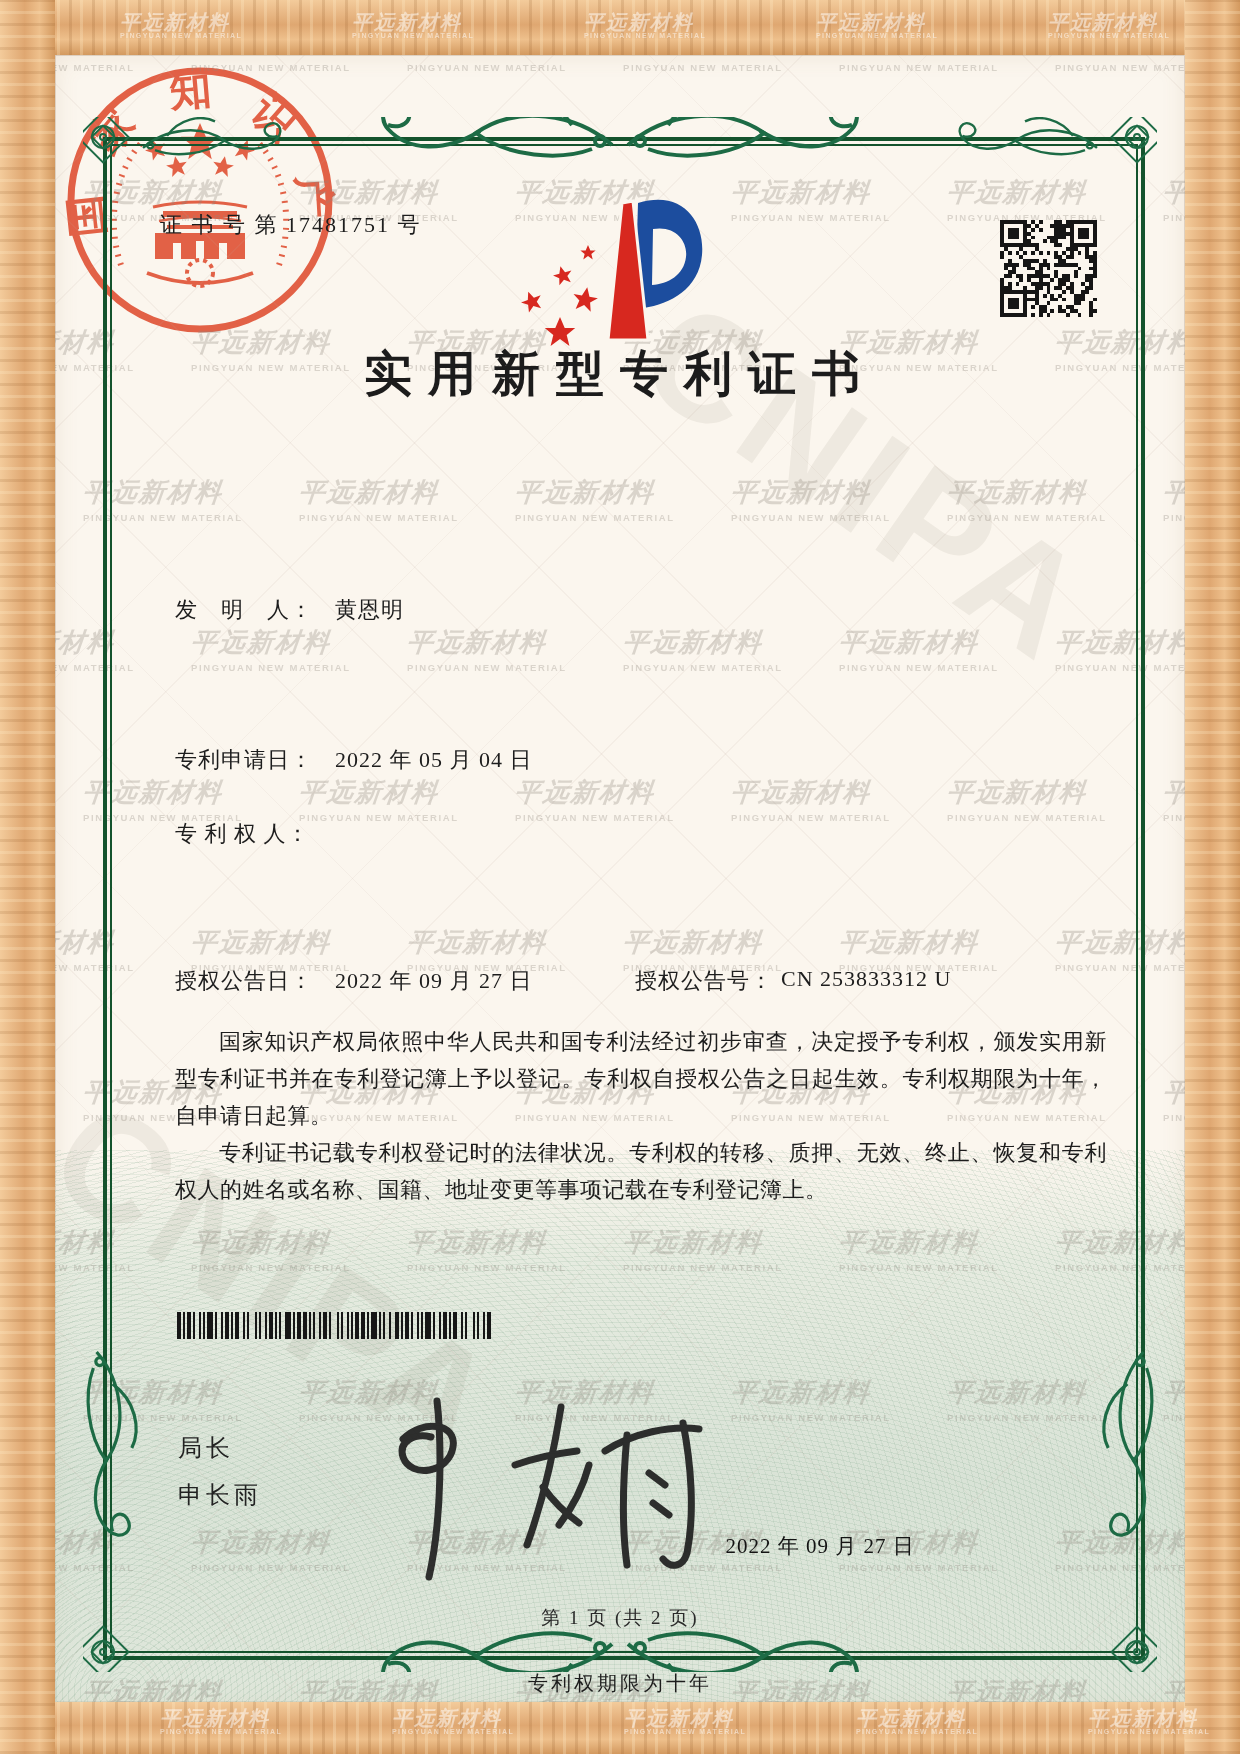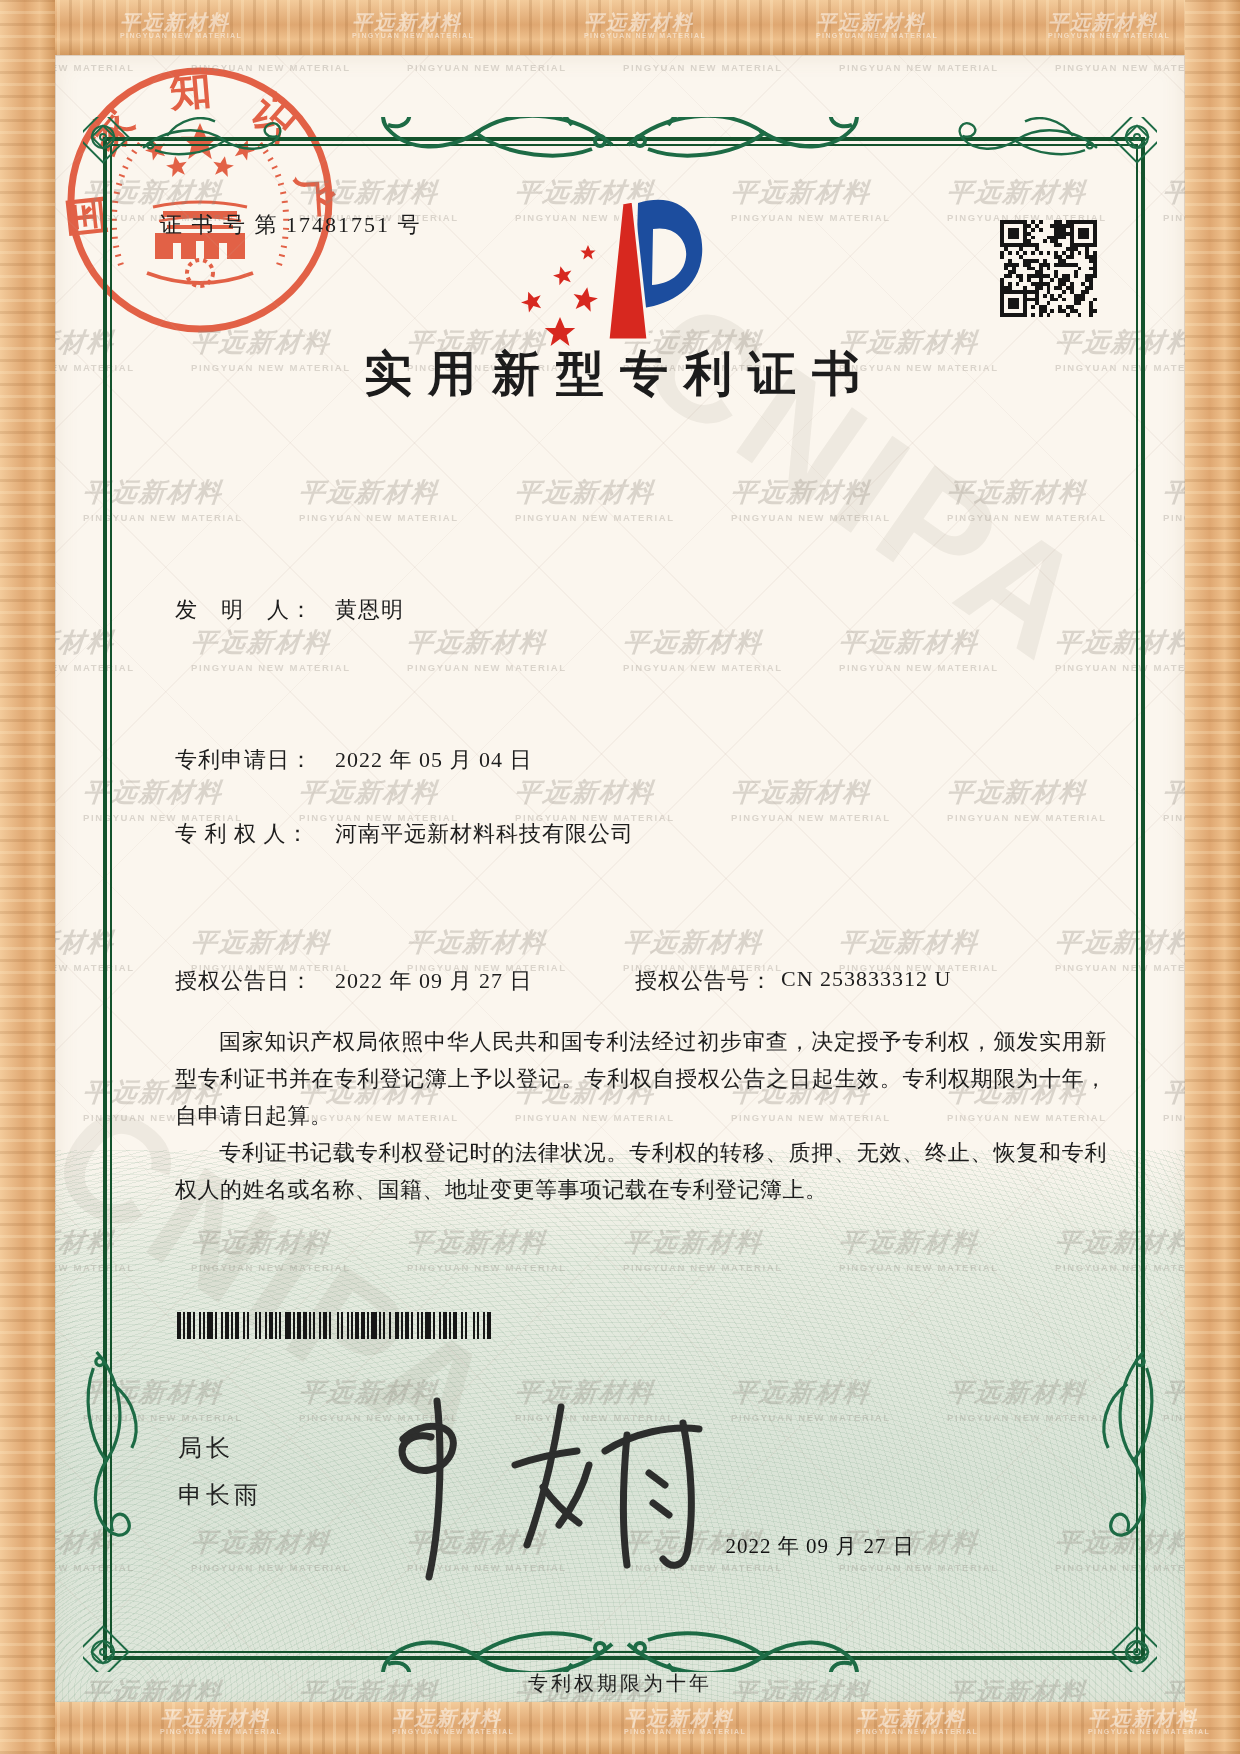--- a/index.html
+++ b/index.html
@@ -736,21 +736,20 @@
     <div class="frow" style="top:540px">
       <span class="flab">发　明　人：</span>
       <span class="fval">黄恩明</span>
     </div>
     <div class="frow" style="top:690px">
       <span class="flab">专利申请日：</span>
       <span class="fval">2022 年 05 月 04 日</span>
     </div>
     <div class="frow" style="top:764px">
       <span class="flab">专 利 权 人：</span>
-      <span class="fval">河南平远新材料科技有限公司</span>
     </div>
     <div class="frow" style="top:911px">
       <span class="flab">授权公告日：</span>
       <span class="fval">2022 年 09 月 27 日</span>
       <span class="flab2">授权公告号：</span>
       <span class="fval2">CN 253833312 U</span>
     </div>
 
     <div id="paras" class="ct">
       <p>国家知识产权局依照中华人民共和国专利法经过初步审查，决定授予专利权，颁发实用新型专利证书并在专利登记簿上予以登记。专利权自授权公告之日起生效。专利权期限为十年，自申请日起算。</p>
@@ -916,20 +915,21 @@
         <rect x="141" y="186" width="8" height="18" fill="#fff"></rect>
         <rect x="164" y="188" width="8" height="16" fill="#fff"></rect>
         <path d="M66,210 C52,170 58,118 88,86" fill="none" stroke="#e4573b" stroke-width="6" stroke-dasharray="2,7"></path>
         <path d="M224,210 C238,170 232,118 202,86" fill="none" stroke="#e4573b" stroke-width="6" stroke-dasharray="2,7"></path>
         <path d="M92,218 Q145,238 198,218" fill="none" stroke="#e4573b" stroke-width="4"></path>
         <circle cx="145" cy="218" r="13" fill="none" stroke="#e4573b" stroke-width="4" stroke-dasharray="4,4"></circle>
       </g>
     </svg>
     <div id="seal-date" class="ct">2022 年 09 月 27 日</div>
 
+    <div id="page-info" class="ct">第 1 页 (共 2 页)</div>
     <div id="footer-note" class="ct">专利权期限为十年</div>
   </div>
 
   <div id="wood-top" class="wood wood-h"></div>
   <div id="wood-bottom" class="wood wood-h"></div>
   <div id="wood-left" class="wood wood-v"></div>
   <div id="wood-right" class="wood wood-v"></div>
 <div class="wm-wood" style="left: 120px; top: 12px;">平远新材料<small>PINGYUAN NEW MATERIAL</small></div>
     <div class="wm-wood" style="left: 352px; top: 12px;">平远新材料<small>PINGYUAN NEW MATERIAL</small></div>
     <div class="wm-wood" style="left: 584px; top: 12px;">平远新材料<small>PINGYUAN NEW MATERIAL</small></div>

